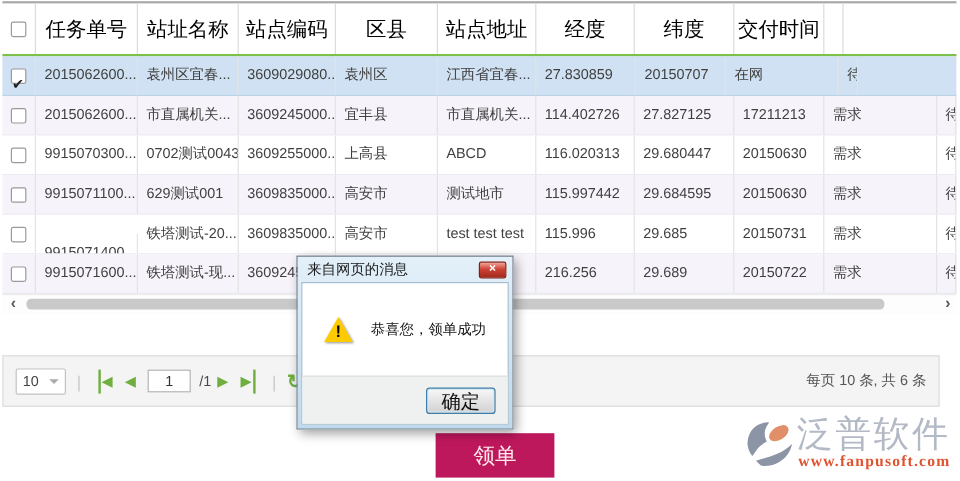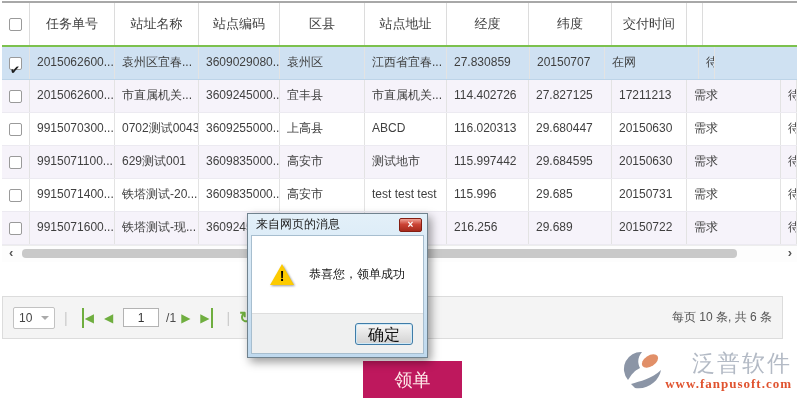--- a/index.html
+++ b/index.html
@@ -3,21 +3,21 @@
 <meta charset="utf-8">
 <style>
   html,body{margin:0;padding:0;}
   body{
     width:800px;height:401px;position:relative;overflow:hidden;
     background:#ffffff;font-family:"Liberation Sans",sans-serif;
   }
   
   #table-area{position:absolute;left:2px;top:1px;width:795px;border-top:2px solid #a8a8a8;background:#fff;}
   .header-row{display:flex;height:42px;background:#fff;}
-  .th{box-sizing:border-box;border-right:1px solid #dcdcdc;color:#404040;font-size:13px;
+  .th{box-sizing:border-box;border-right:1px solid #dcdcdc;color:#000000;font-size:17px;
       display:flex;align-items:center;justify-content:center;overflow:hidden;white-space:nowrap;}
   .green-line{height:2px;background:#7cc14e;}
   .row{display:flex;height:33px;box-sizing:border-box;border-bottom:1px solid #eceaf1;background:#fff;}
   .row.alt{background:#f6f3fa;}
   .row.selected{background:#cfe1f2;border-bottom:1px solid #bdd4e8;}
   .td{box-sizing:border-box;font-size:12px;color:#3f3f3f;line-height:31px;padding-left:7px;
       overflow:hidden;white-space:nowrap;border-right:1px solid #e3e3e3;}
   .cb-cell{display:flex;align-items:center;justify-content:center;padding:0;}
   .cb{width:13px;height:13px;box-sizing:border-box;border:1px solid #9a9a9a;background:#fff;
       border-radius:2px;position:relative;}
@@ -43,21 +43,21 @@
          font-size:12px;color:#333;margin:0 5px;background:#fff;font-family:"Liberation Sans",sans-serif;}
   .total-label{color:#4a4a4a;font-size:12px;margin-left:2px;}
   .refresh{color:#6fae3f;font-size:16px;font-weight:bold;}
   .summary{margin-left:auto;color:#555;font-size:12px;}
   
   #claim-btn{position:absolute;left:363px;top:361px;width:99px;height:37px;background:#be185d;
          border:none;color:#ffeaea;font-size:18px;font-family:"Liberation Sans",sans-serif;z-index:5;}
   
   #brand{position:absolute;right:8px;top:349px;display:flex;align-items:flex-start;z-index:2;}
   #brand .texts{display:flex;flex-direction:column;align-items:flex-end;}
-  .brand-name{font-size:23px;color:#b3bac5;letter-spacing:2px;line-height:28px;}
+  .brand-name{font-size:30px;color:#b3bac5;letter-spacing:2px;line-height:28px;}
   .brand-url{font-family:"Liberation Serif",serif;color:#e0532f;font-weight:bold;font-size:13px;
          letter-spacing:1px;margin-top:-1px;}
   
   #dialog{position:absolute;left:247px;top:213px;width:181px;height:145px;box-sizing:border-box;
          background:linear-gradient(#e3f0f9,#bfd9ee);border:1px solid #70828e;
          box-shadow:3px 4px 9px rgba(0,0,0,0.40);z-index:50;}
   .titlebar{height:21px;display:flex;align-items:center;padding:0 5px 0 8px;font-size:12px;color:#1b1b1b;}
   .close-btn{width:23px;height:14px;margin-left:auto;box-sizing:border-box;
          background:linear-gradient(#f0a296,#cb4335 45%,#a62a1c);border:1px solid #841e12;
          border-radius:2px;color:#fff;font-size:10px;line-height:11px;text-align:center;font-weight:bold;}
@@ -153,21 +153,21 @@
         <div class="td" style="width: 82px;">115.997442</div>
         <div class="td" style="width: 83px;">29.684595</div>
         <div class="td" style="width: 75px;">20150630</div>
         <div class="td" style="width: 94px;">需求</div>
         <div class="td" style="width: 16px;">待</div>
       </div>
       <div class="row">
         <div class="td cb-cell" style="width: 28px;">
           <span class="cb"></span>
         </div>
-        <div class="td" style="width: 85px;">9915071400...</div>
+        <div class="td" style="width: 85px; margin-top: 16px;">9915071400...</div>
         <div class="td" style="width: 84px;">铁塔测试-20...</div>
         <div class="td" style="width: 81px;">3609835000...</div>
         <div class="td" style="width: 85px;">高安市</div>
         <div class="td" style="width: 82px;">test test test</div>
         <div class="td" style="width: 82px;">115.996</div>
         <div class="td" style="width: 83px;">29.685</div>
         <div class="td" style="width: 75px;">20150731</div>
         <div class="td" style="width: 94px;">需求</div>
         <div class="td" style="width: 16px;">待</div>
       </div>

